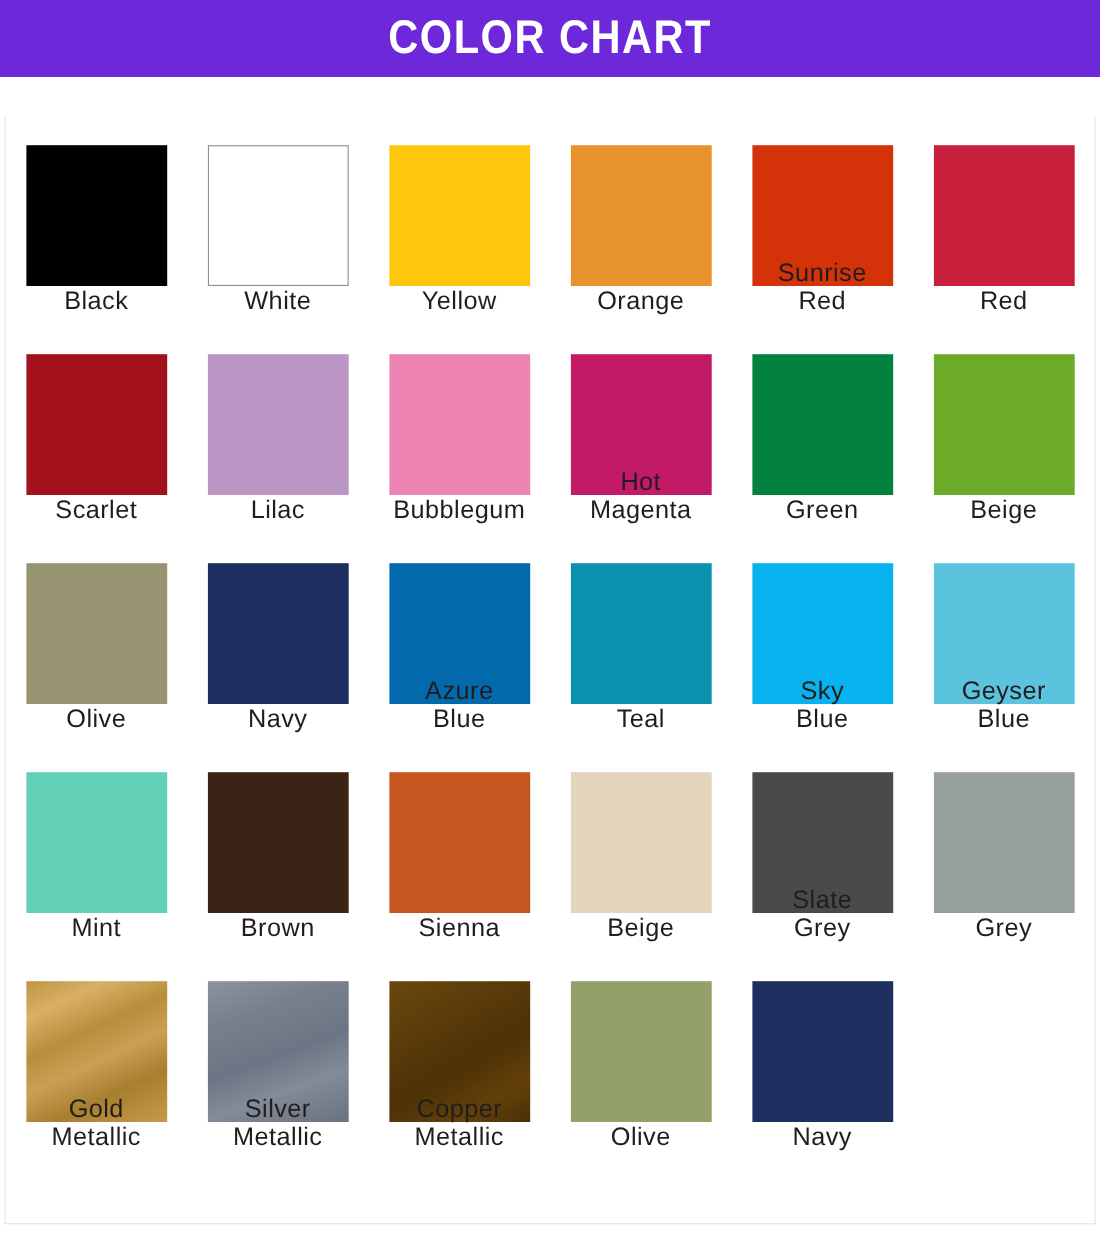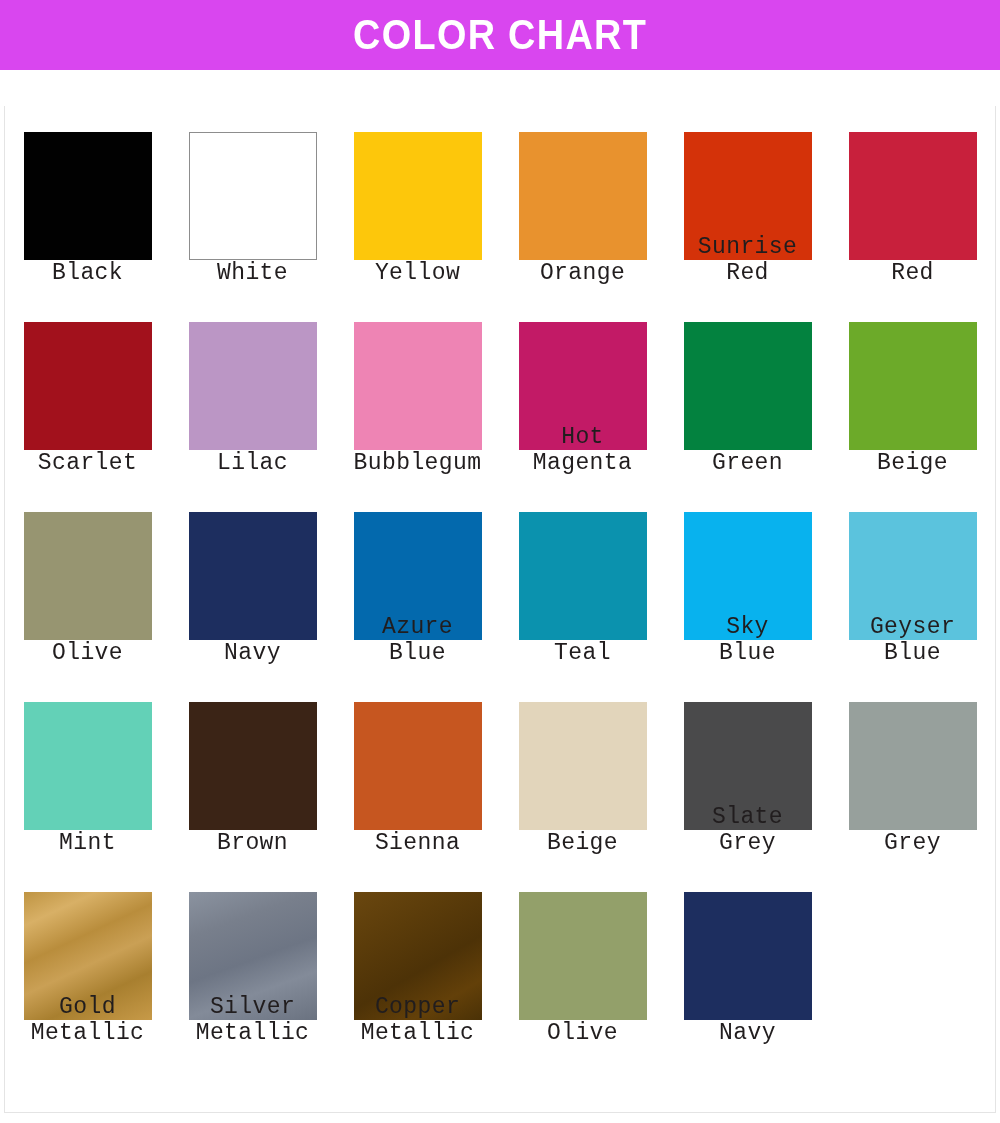--- a/index.html
+++ b/index.html
@@ -12,21 +12,21 @@
     height: 1123px;
     overflow: hidden;
     font-family: "Liberation Sans", sans-serif;
     -webkit-font-smoothing: antialiased;
   }
 
   
   .header-banner {
     width: 1000px;
     height: 70px;
-    background: #d946ef;
+    background: #6d28d9;
     display: flex;
     align-items: center;
     justify-content: center;
     box-sizing: border-box;
   }
   .header-title {
     color: #ffffff;
     font-family: "Liberation Sans Narrow", "Liberation Sans", sans-serif;
     font-weight: bold;
     font-size: 43px;
@@ -80,21 +80,21 @@
   .swatch-box.bordered {
     border: 1px solid #8d8d8d;
   }
 
   .swatch-label {
     position: absolute;
     left: -22px;
     width: 172px;
     top: 128px;
     text-align: center;
-    font-family: Liberation Mono, monospace;
+    font-family: Liberation Sans, sans-serif;
     font-weight: 300;
     font-size: 23px;
     line-height: 26px;
     color: #211d1e;
     letter-spacing: 0.4px;
     white-space: pre-line;
   }
   
   .swatch-cell.two-line .swatch-label {
     top: 102px;

